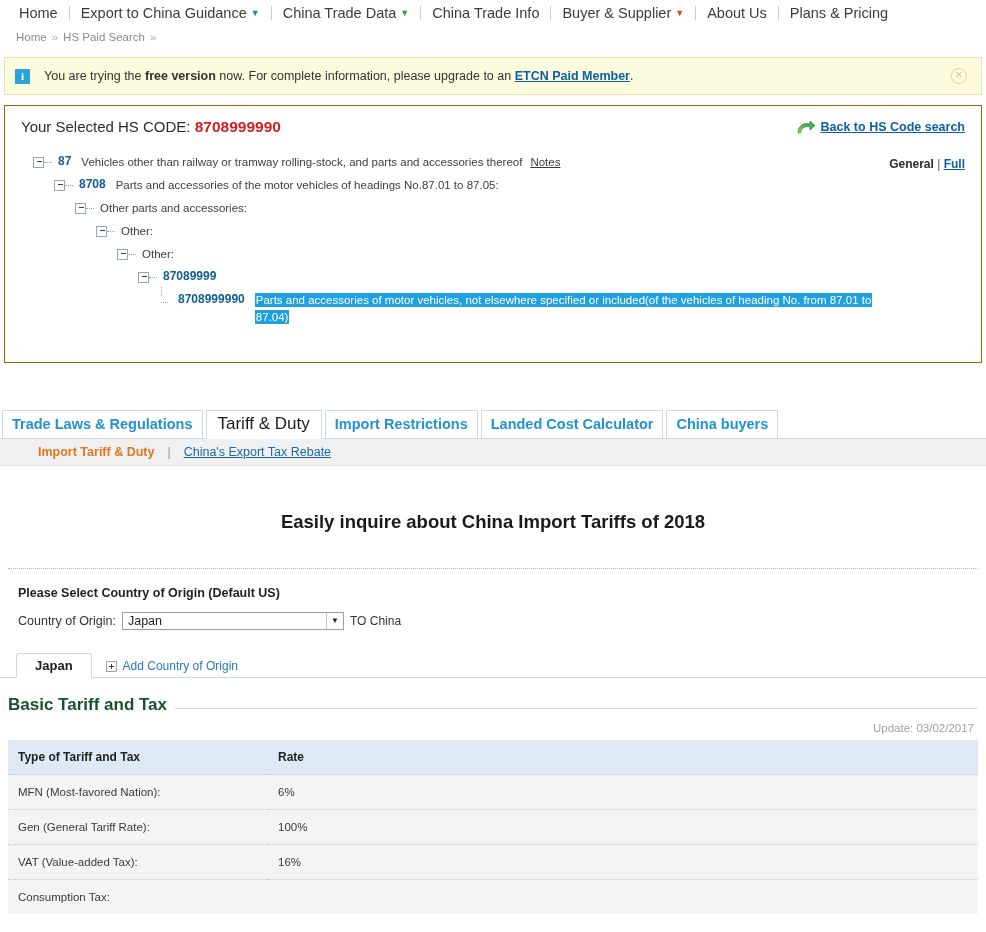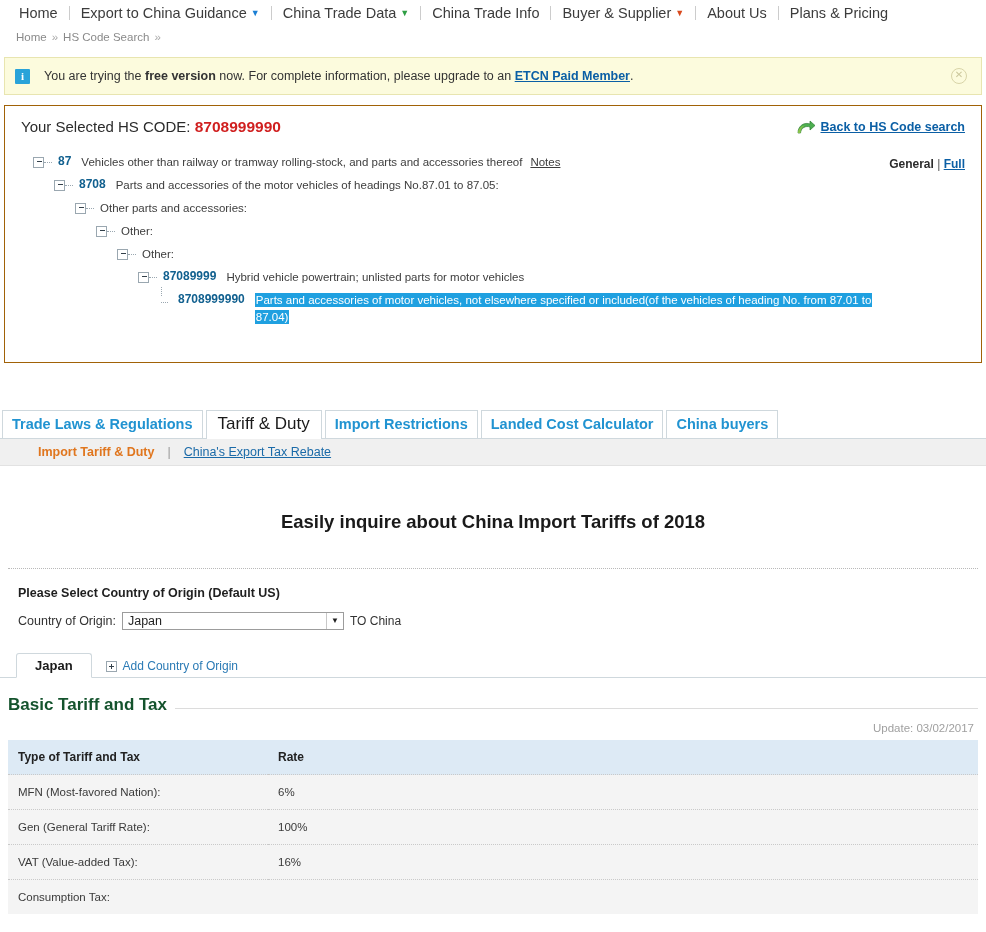--- a/index.html
+++ b/index.html
@@ -536,21 +536,21 @@
     </a>
     <div class="navsep"></div>
     <a class="navlink">
       <span>Plans &amp; Pricing</span>
     </a>
   </div>
 
 <div class="breadcrumb">
   <a>Home</a>
   <span class="bsep">»</span>
-  <a>HS Code Search</a>
+  <a>HS Paid Search</a>
   <span class="bsep">»</span>
 </div>
 
 <div class="notice-wrap">
   <div class="notice">
     <div class="notice-icon">i</div>
     <div class="notice-text">
       <span>You are trying the </span><b>free version</b><span> now. For complete information, please upgrade to an </span><a>ETCN Paid Member</a><span>.</span>
     </div>
     <div class="notice-close">✕</div>
@@ -607,21 +607,20 @@
       <div class="trow" style="padding-left: 96px;">
         <span class="tbox"></span>
         <span class="tdash"></span>
         <span style="width: 6px;"></span>
         <span class="tdesc">Other:</span>
       </div>
       <div class="trow" style="padding-left: 117px;">
         <span class="tbox"></span>
         <span class="tdash"></span>
         <span class="tcode" style="margin-left: 6px;">87089999</span>
-        <span class="tdesc">Hybrid vehicle powertrain; unlisted parts for motor vehicles</span>
       </div>
       <div class="trow" style="padding-left: 138px;">
         <span class="tleaf"></span>
         <span class="tcode" style="margin-left: 10px;">8708999990</span>
         <span style="max-width: 628px;"><span class="tdesc hl">Parts and accessories of motor vehicles, not elsewhere specified or included(of the vehicles of heading No. from 87.01 to 87.04)</span></span>
       </div>
     </div>
 </div>
 
 <div class="tabs-wrap">

